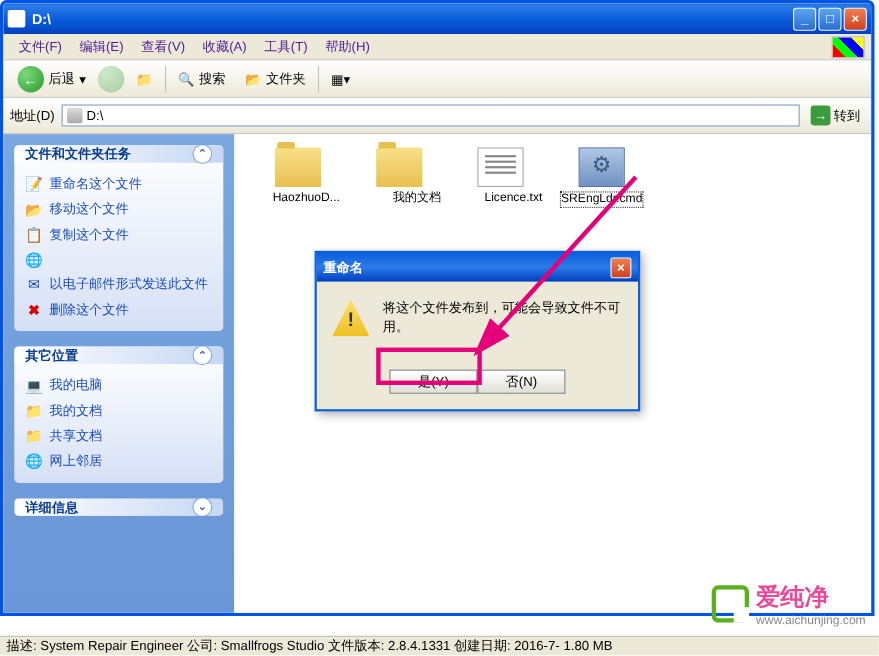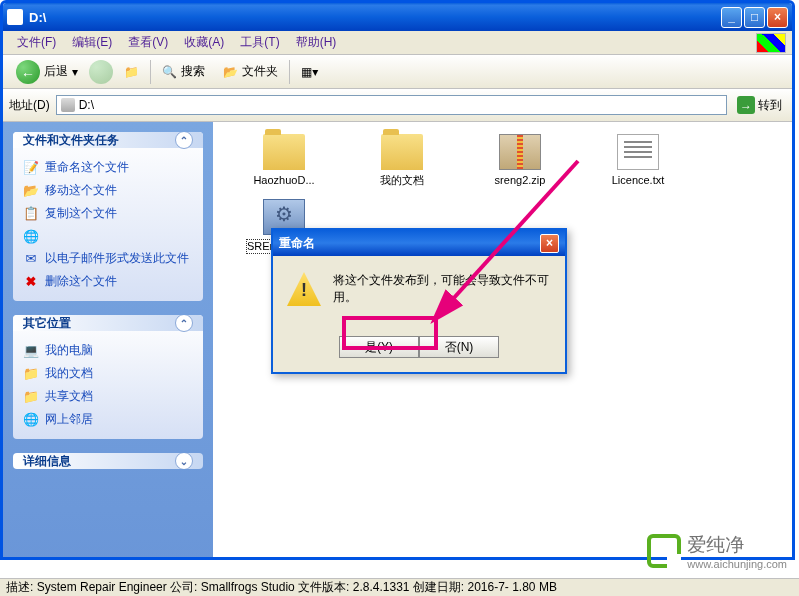--- a/index.html
+++ b/index.html
@@ -27,33 +27,33 @@
 .content{display:flex;height:calc(100% - 112px)}
 .sidebar{width:210px;background:linear-gradient(to bottom,#7aa6e0,#6a96d8);padding:10px;overflow:auto}
 .panel{background:linear-gradient(to bottom,#fff,#d6e0f5);border-radius:4px;margin-bottom:14px;overflow:hidden}
 .panel-head{background:linear-gradient(to right,#fff,#c6d7f2);height:16px;display:flex;align-items:center;padding:4px 10px;font-weight:bold;color:#0a3c8c;font-size:13px}
 .collapse-btn{margin-left:auto;width:18px;height:18px;border-radius:50%;background:#fff;border:1px solid #8aa8d8;display:flex;align-items:center;justify-content:center;color:#4a6caa;font-size:10px}
 .panel-body{padding:8px 10px}
 .task{display:flex;align-items:center;gap:6px;padding:3px 0;color:#1a4cbc}
 .task .ticon{width:16px;height:16px;display:flex;align-items:center;justify-content:center;font-size:13px}
 .del-x{color:#d00;font-weight:bold}
 .fileview{flex:1;background:#fff;padding:12px;display:flex;flex-wrap:wrap;align-content:flex-start;gap:0;position:relative}
-.file-item{width:76px;text-align:center;margin:0 21px 12px}
+.file-item{width:76px;text-align:right;margin:0 8px 12px}
 .file-ico{width:42px;height:36px;margin:0 auto 4px;position:relative}
 .folder-ico{background:linear-gradient(to bottom,#f8e088,#e8c050);border-radius:2px 2px 0 0;position:relative}
 .folder-ico:before{content:'';position:absolute;top:-5px;left:2px;width:16px;height:6px;background:#e8c050;border-radius:2px 2px 0 0}
 .zip-ico{background:linear-gradient(to bottom,#e0d0b0,#c0a878);border:1px solid #888;position:relative}
 .zip-ico:after{content:'';position:absolute;left:50%;top:0;width:6px;height:100%;background:repeating-linear-gradient(to bottom,#e05030 0 2px,#f0c040 2px 4px);transform:translateX(-50%)}
 .txt-ico{background:#fff;border:1px solid #aaa;position:relative}
 .txt-ico:after{content:'';position:absolute;top:6px;left:6px;right:6px;height:2px;background:#888;box-shadow:0 5px 0 #888,0 10px 0 #888,0 15px 0 #888}
 .cmd-ico{background:linear-gradient(to bottom,#b0c8e8,#7090c0);border:1px solid #5070a0;position:relative}
 .cmd-ico:after{content:'⚙';position:absolute;top:2px;left:50%;transform:translateX(-50%);font-size:20px;color:#405880}
 .file-name{font-size:11px;word-break:break-all;line-height:13px}
 .selected .file-name{border:1px dotted #333;background:#fff}
-.dialog{position:absolute;left:268px;top:225px;width:296px;border:2px solid #0a5fdb;background:#ece9d8;box-shadow:3px 3px 8px rgba(0,0,0,.3)}
+.dialog{position:absolute;left:283px;top:225px;width:296px;border:2px solid #0a5fdb;background:#ece9d8;box-shadow:3px 3px 8px rgba(0,0,0,.3)}
 .dlg-title{background:linear-gradient(to bottom,#0a5fdb,#2b7be8 50%,#0040c0);height:26px;display:flex;align-items:center;padding:0 6px;color:#fff;font-weight:bold}
 .dlg-close{margin-left:auto;width:19px;height:19px;background:linear-gradient(to bottom,#f08050,#d04020);border:1px solid #fff;border-radius:2px;display:flex;align-items:center;justify-content:center;color:#fff;font-size:12px}
 .dlg-body{padding:16px 14px;display:flex;gap:12px}
 .warn-ico{width:34px;height:34px;background:linear-gradient(to bottom,#ffe070,#f0c020);clip-path:polygon(50% 0,100% 100%,0 100%);position:relative;flex-shrink:0}
 .warn-ico:after{content:'!';position:absolute;left:0;right:0;top:8px;text-align:center;font-weight:bold;font-size:18px;color:#333}
 .dlg-text p{margin-bottom:8px;font-size:12px}
 .dlg-btns{display:flex;justify-content:center;gap:0;padding:6px 0 14px}
 .dlg-btn{width:80px;height:22px;border:1px solid #888;background:linear-gradient(to bottom,#fff,#e0e0d8);text-align:center;line-height:20px}
 .yes-highlight{position:absolute;border:4px solid #e6007a;left:339px;top:313px;width:96px;height:34px;pointer-events:none;z-index:10}
 .arrow-svg{position:absolute;left:415px;top:148px;pointer-events:none;z-index:9}
@@ -188,24 +188,20 @@
     <div class="fileview" id="fileview">
         <div class="file-item">
           <div class="file-ico folder-ico"></div>
           <div class="file-name">HaozhuoD...</div>
         </div>
         <div class="file-item">
           <div class="file-ico folder-ico"></div>
           <div class="file-name">我的文档</div>
         </div>
         <div class="file-item">
-          <div class="file-ico zip-ico"></div>
-          <div class="file-name">sreng2.zip</div>
-        </div>
-        <div class="file-item">
           <div class="file-ico txt-ico"></div>
           <div class="file-name">Licence.txt</div>
         </div>
         <div class="file-item selected">
           <div class="file-ico cmd-ico"></div>
           <div class="file-name">SREngLdr.cmd</div>
         </div>
       </div>
   </div>
 
@@ -237,16 +233,16 @@
   </svg>
 </div>
 
 <div class="status">
   <span>描述: System Repair Engineer 公司: Smallfrogs Studio 文件版本: 2.8.4.1331 创建日期: 2016-7-  1.80 MB</span>
 </div>
 
 <div class="watermark">
   <div class="wm-logo"></div>
   <div>
-    <div style="font-size:19px;color:#737373;font-weight:normal">爱纯净</div>
+    <div style="font-size:22px;color:#ec4899;font-weight:bold">爱纯净</div>
     <div style="font-size:11px;color:#888">www.aichunjing.com</div>
   </div>
 </div>
 
 </body></html>

